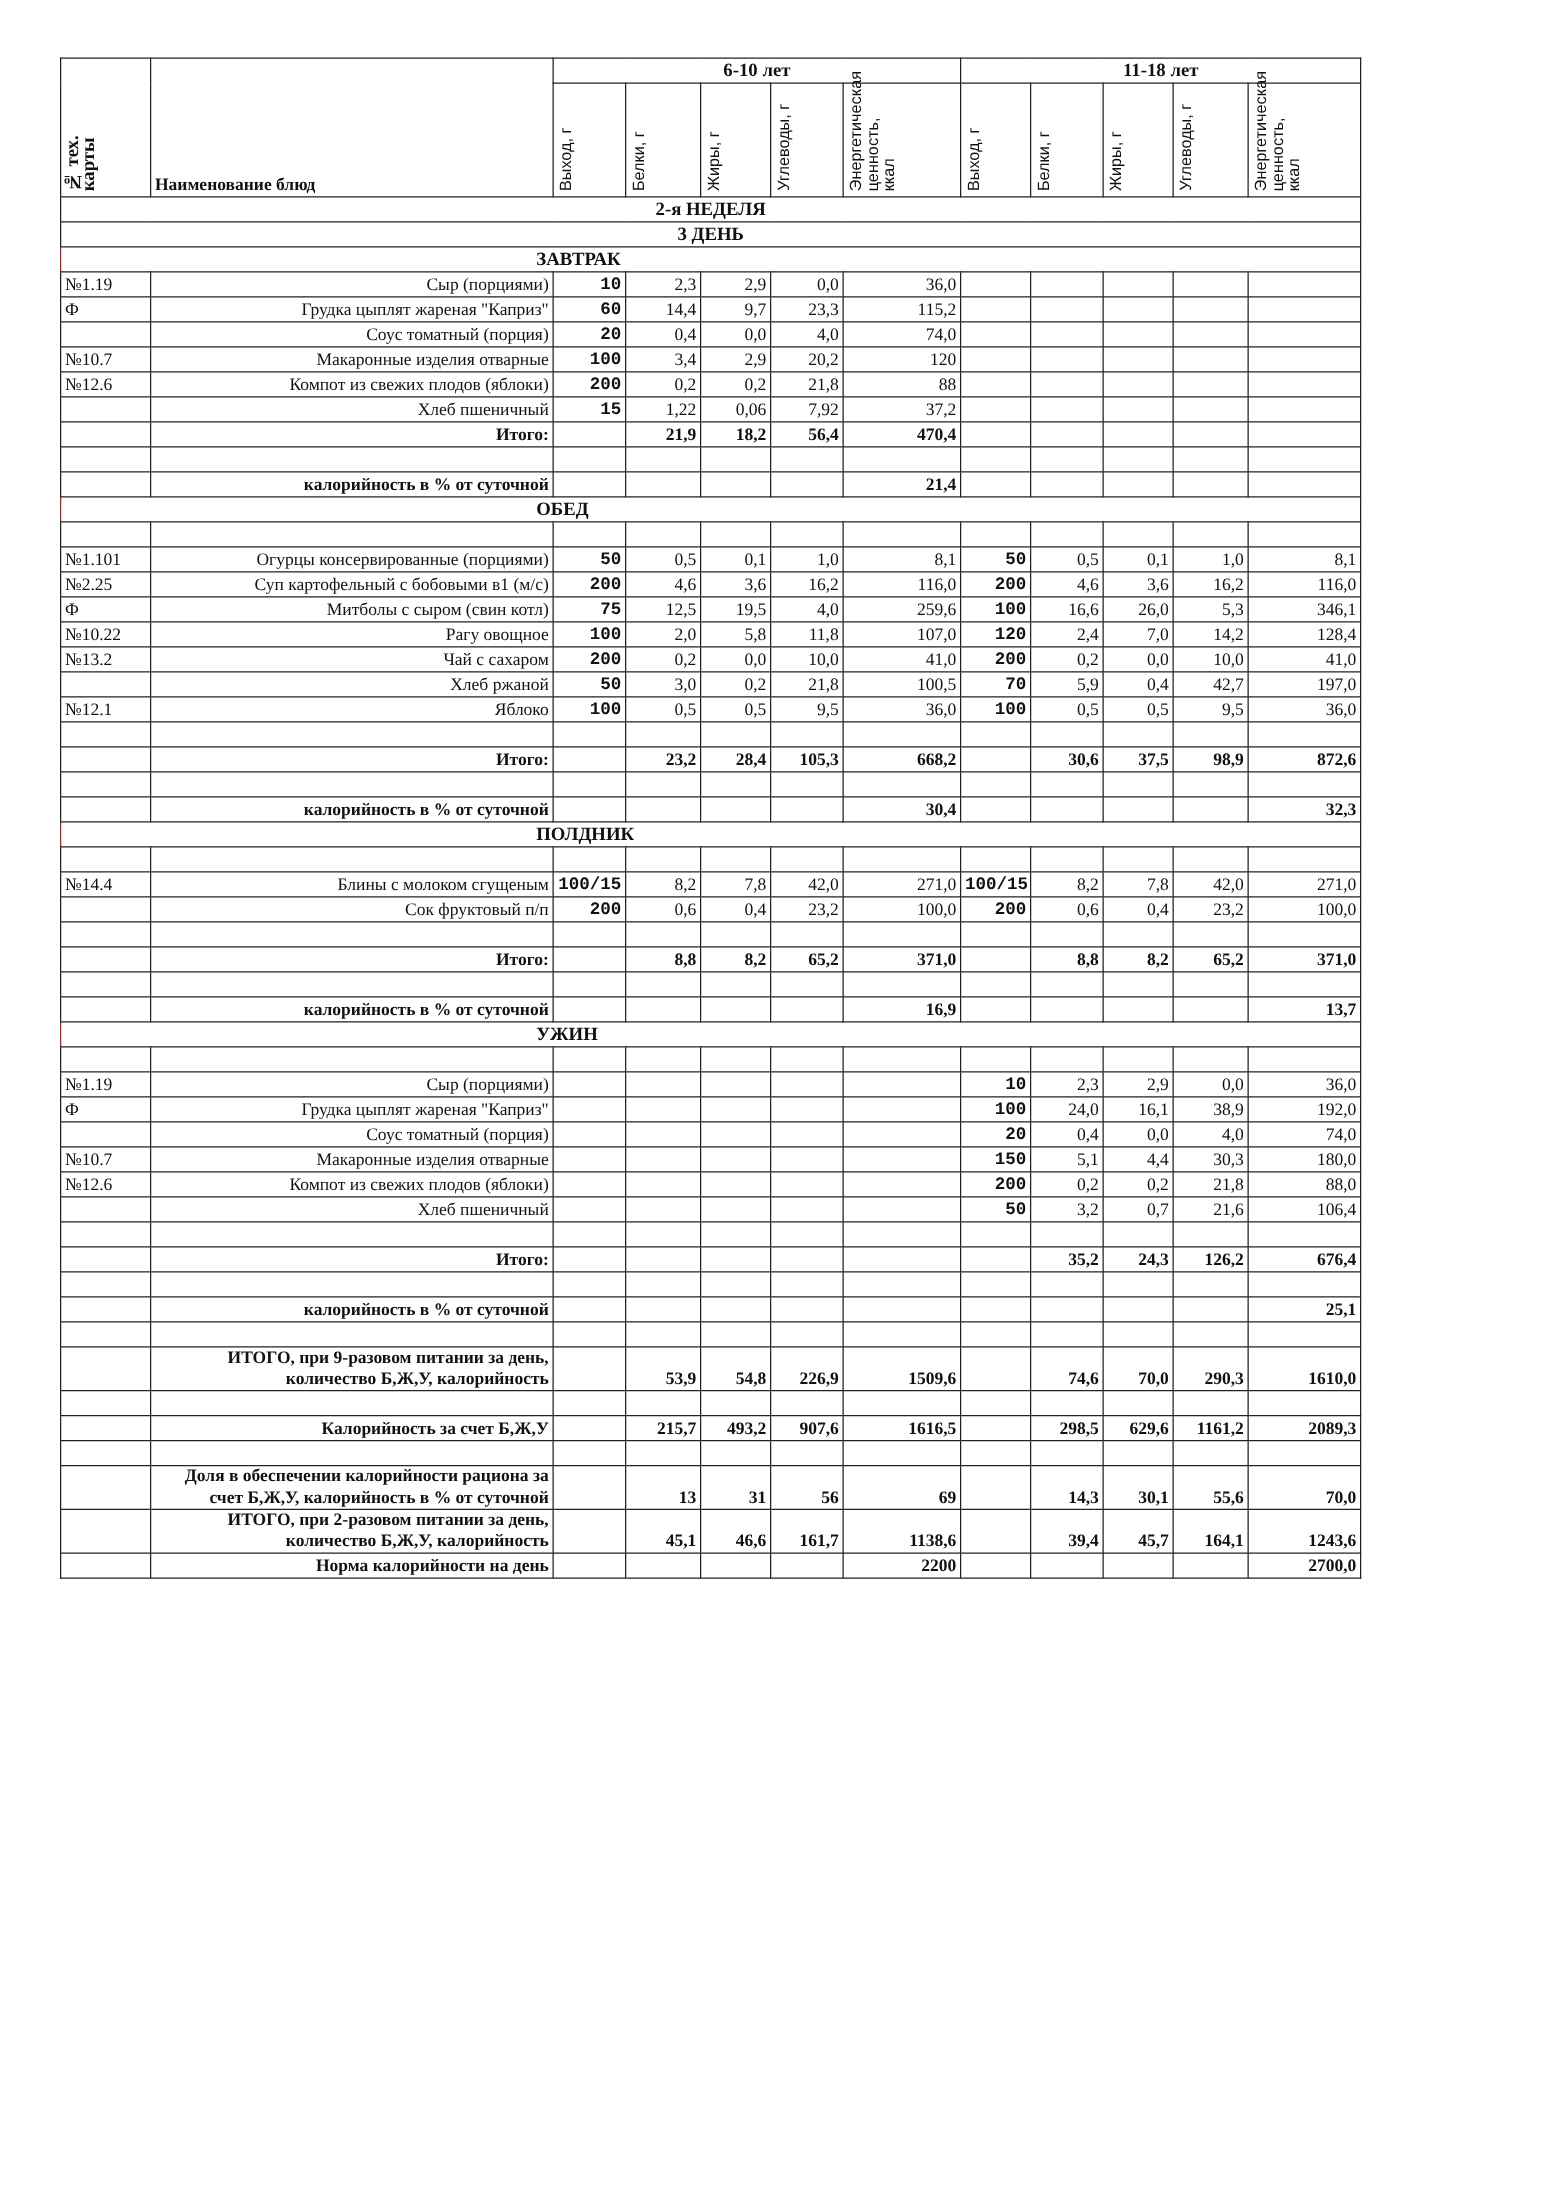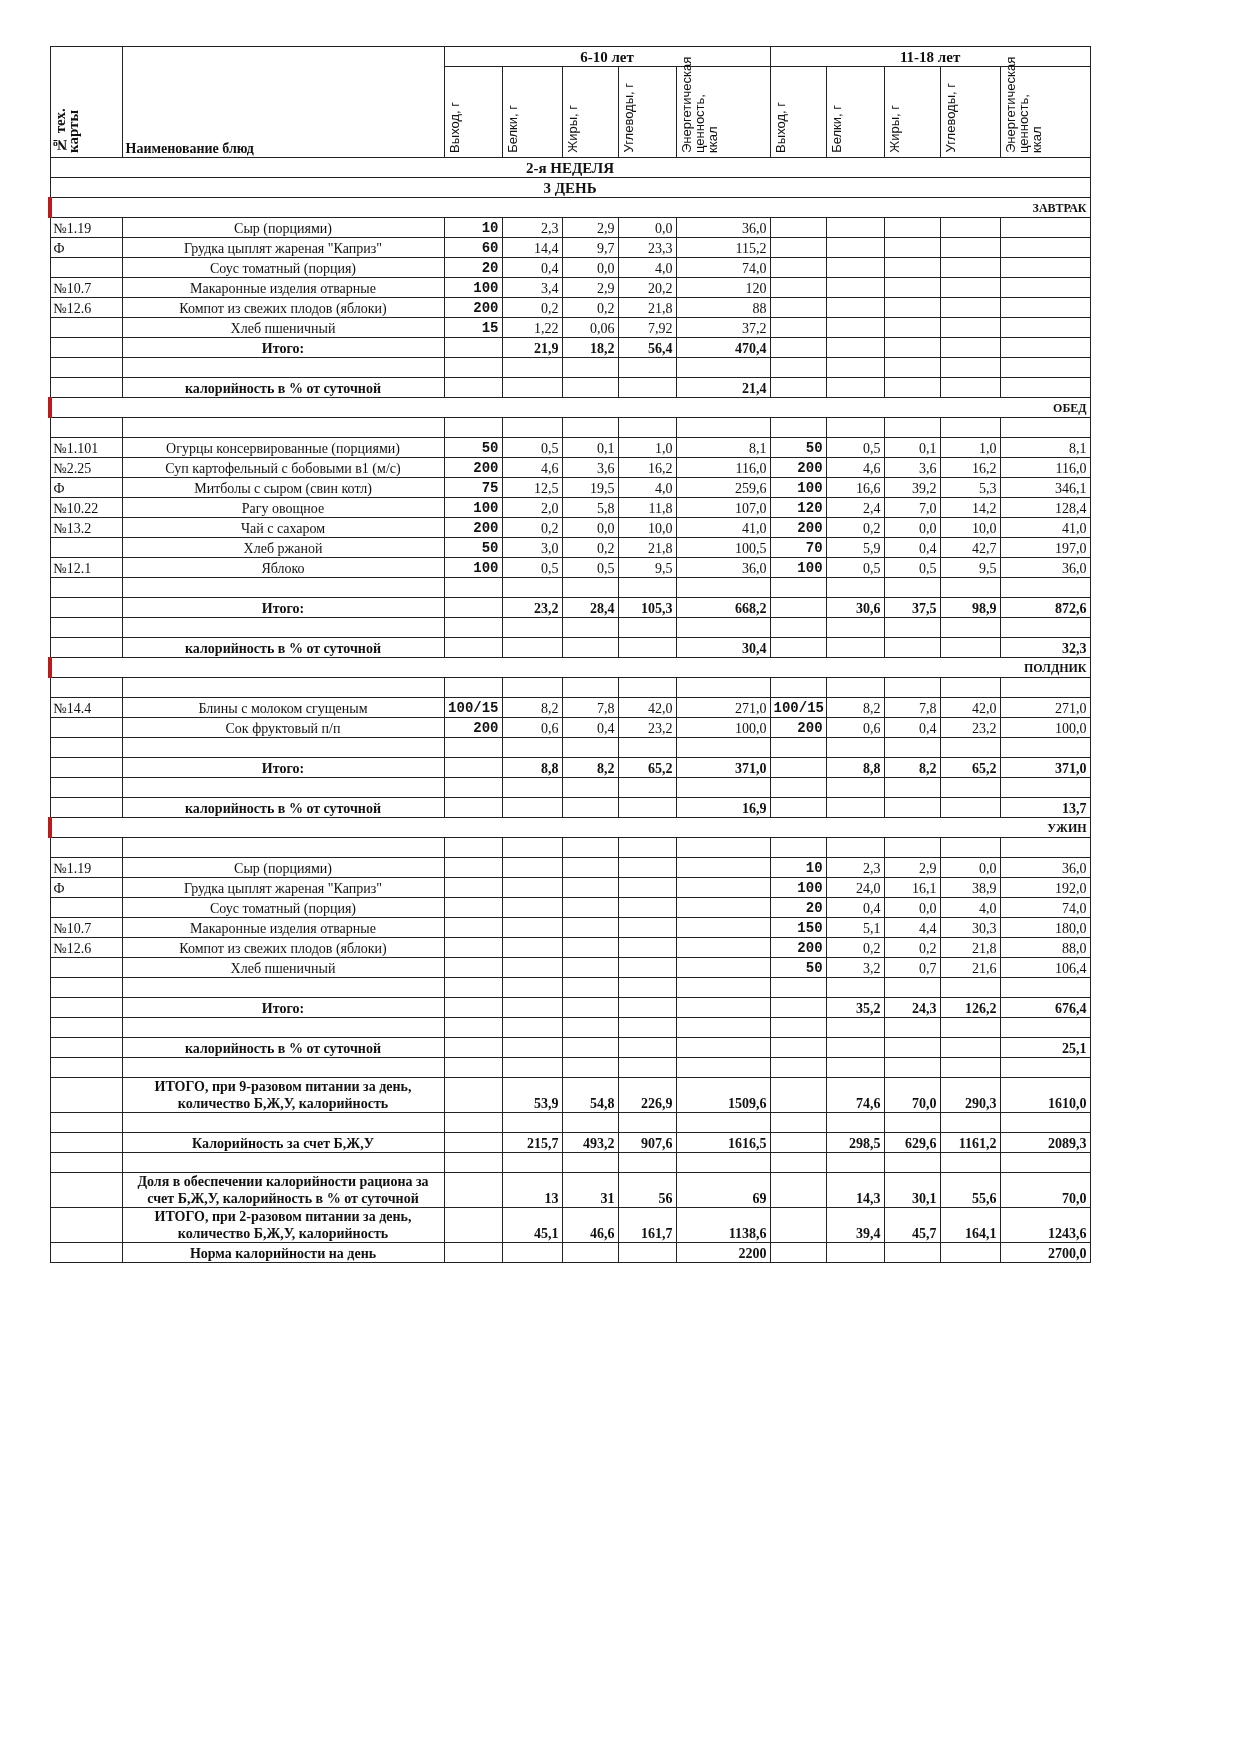--- a/index.html
+++ b/index.html
@@ -7,25 +7,25 @@
          font-family:"Liberation Serif","DejaVu Serif",serif; color:#111; }
   .sheet { position:absolute; left:48px; top:46px; width:1040px; }
   table.menu { border-collapse:collapse; width:1040px; table-layout:fixed; font-size:14px; }
   table.menu td, table.menu th { border:1px solid #222; padding:0 3px; height:19px; line-height:17px; vertical-align:bottom; }
   .hdr th { font-weight:bold; }
   .vert { writing-mode:vertical-rl; transform:rotate(180deg); text-align:left; font-weight:normal;
           font-family:"Liberation Sans","DejaVu Sans",sans-serif; font-size:13px; line-height:13px; padding:4px 0; white-space:normal; }
   .vert.bold { font-family:"Liberation Serif",serif; font-weight:bold; font-size:15px; }
   .hdrname { font-weight:bold; text-align:left; vertical-align:bottom; }
   .group { text-align:center; font-weight:bold; font-size:15px; }
-  .section td.sec { text-align:right; font-weight:bold; font-size:12px; padding-left:380px; border-left:4px solid #b91c1c; border-right:1px solid #222; }
+  .section td.sec { text-align:left; font-weight:bold; font-size:15px; padding-left:380px; border-left:1px solid #b91c1c; border-right:1px solid #222; }
   .num { text-align:right; }
   .out { text-align:right; font-weight:bold;font-family:Liberation Mono, monospace; }
   .code { text-align:left; }
-  .name { text-align:center; }
+  .name { text-align:right; }
   .bold { font-weight:bold; }
   .total td.num { font-weight:bold; }
   .center { text-align:center;margin-top:12px; }
   .spacer td { height:10px; }
   .tall td { height:58px; }
 </style>
 </head>
 <body>
 
 <div class="sheet">
@@ -270,21 +270,21 @@
         <tr>
           <td class="code">Ф</td>
           <td class="name">Митболы с сыром (свин котл)</td>
           <td class="out">75</td>
           <td class="num">12,5</td>
           <td class="num">19,5</td>
           <td class="num">4,0</td>
           <td class="num">259,6</td>
           <td class="out">100</td>
           <td class="num">16,6</td>
-          <td class="num">39,2</td>
+          <td class="num">26,0</td>
           <td class="num">5,3</td>
           <td class="num">346,1</td>
         </tr>
         <tr>
           <td class="code">№10.22</td>
           <td class="name">Рагу овощное</td>
           <td class="out">100</td>
           <td class="num">2,0</td>
           <td class="num">5,8</td>
           <td class="num">11,8</td>

